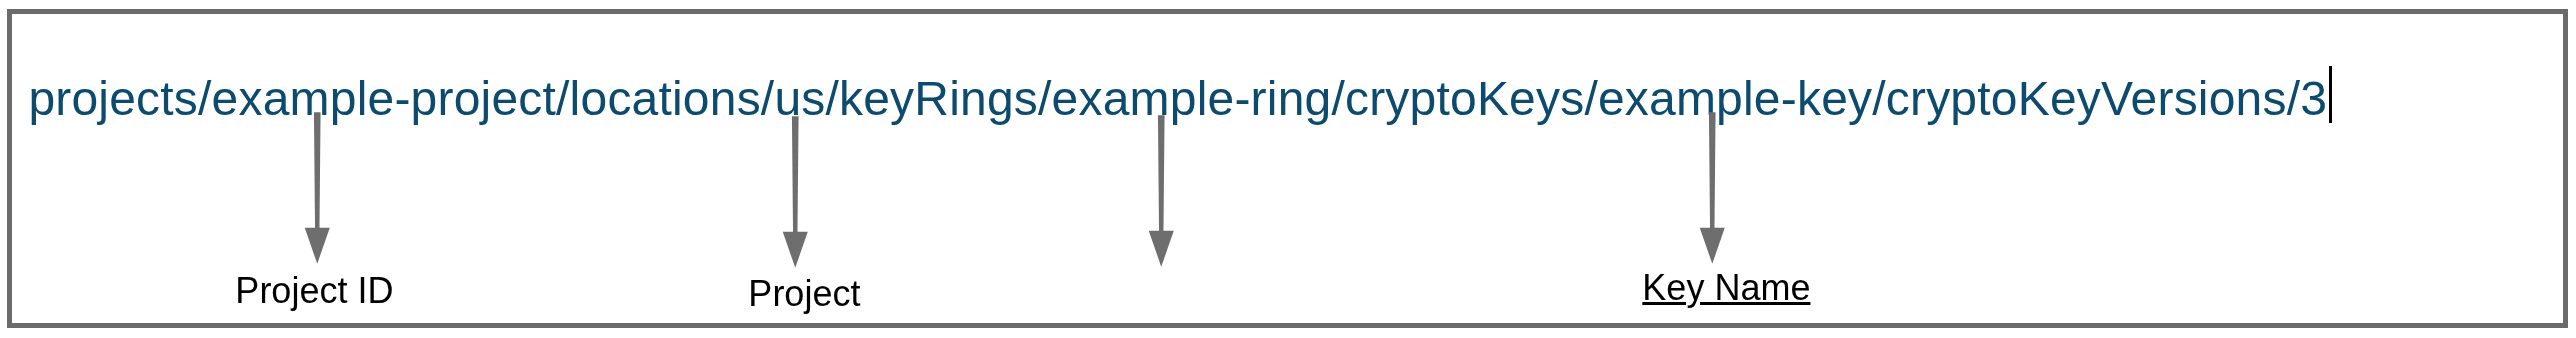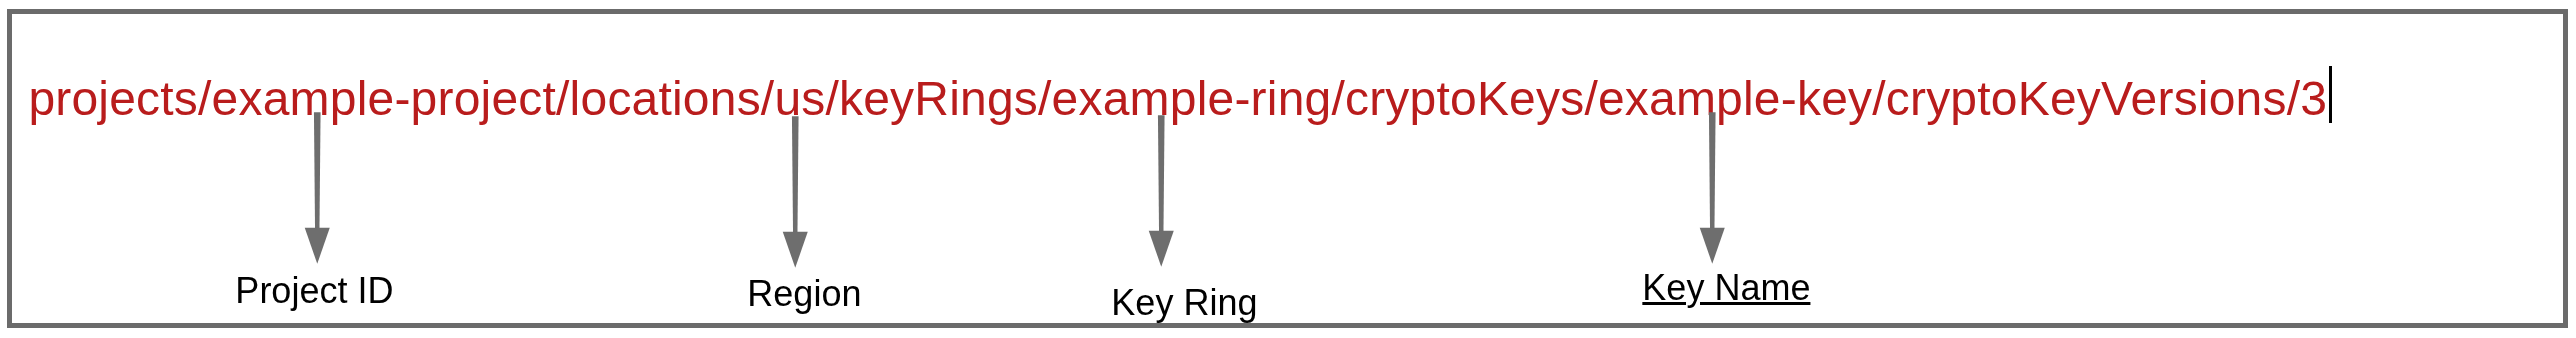--- a/index.html
+++ b/index.html
@@ -26,21 +26,21 @@
     background: #ffffff;
   }
   .path-line {
     position: absolute;
     left: 16px;
     top: 52px;
     white-space: nowrap;
     font-size: 48px;
     letter-spacing: 0.2px;
     line-height: 1;
-    color: #b91c1c;
+    color: #0c4a6e;
   }
   .caret {
     display: inline-block;
     width: 2.9px;
     height: 57px;
     background: #000000;
     vertical-align: bottom;
     margin-left: 2.2px;
   }
   .arrow {
@@ -75,19 +75,18 @@
     <svg class="arrow" style="left:1136px; top:101px;" width="26.5" height="152" viewBox="0 0 36 206">
       <polygon points="13.5,0 22.5,0 21,160 15,160" fill="#6e6e6e"></polygon>
       <polygon points="1,157 35,157 18,206" fill="#6e6e6e"></polygon>
     </svg>
     <svg class="arrow" style="left:1687px; top:98px;" width="26.5" height="152" viewBox="0 0 36 206">
       <polygon points="13.5,0 22.5,0 21,160 15,160" fill="#6e6e6e"></polygon>
       <polygon points="1,157 35,157 18,206" fill="#6e6e6e"></polygon>
     </svg>
 
     <div class="ann-label" style="left:302px; top:259px;">Project ID</div>
-    <div class="ann-label" style="left:792px; top:262px;">Region</div>
-    <div class="ann-label" style="left:1172px; top:271px;">Key Ring</div>
+    <div class="ann-label" style="left:792px; top:262px;">Project</div>
     <div class="ann-label" style="left:1714px; top:256px;text-decoration:underline;">Key Name</div>
 
   </div>
 </div>
 
 
 </body></html>

